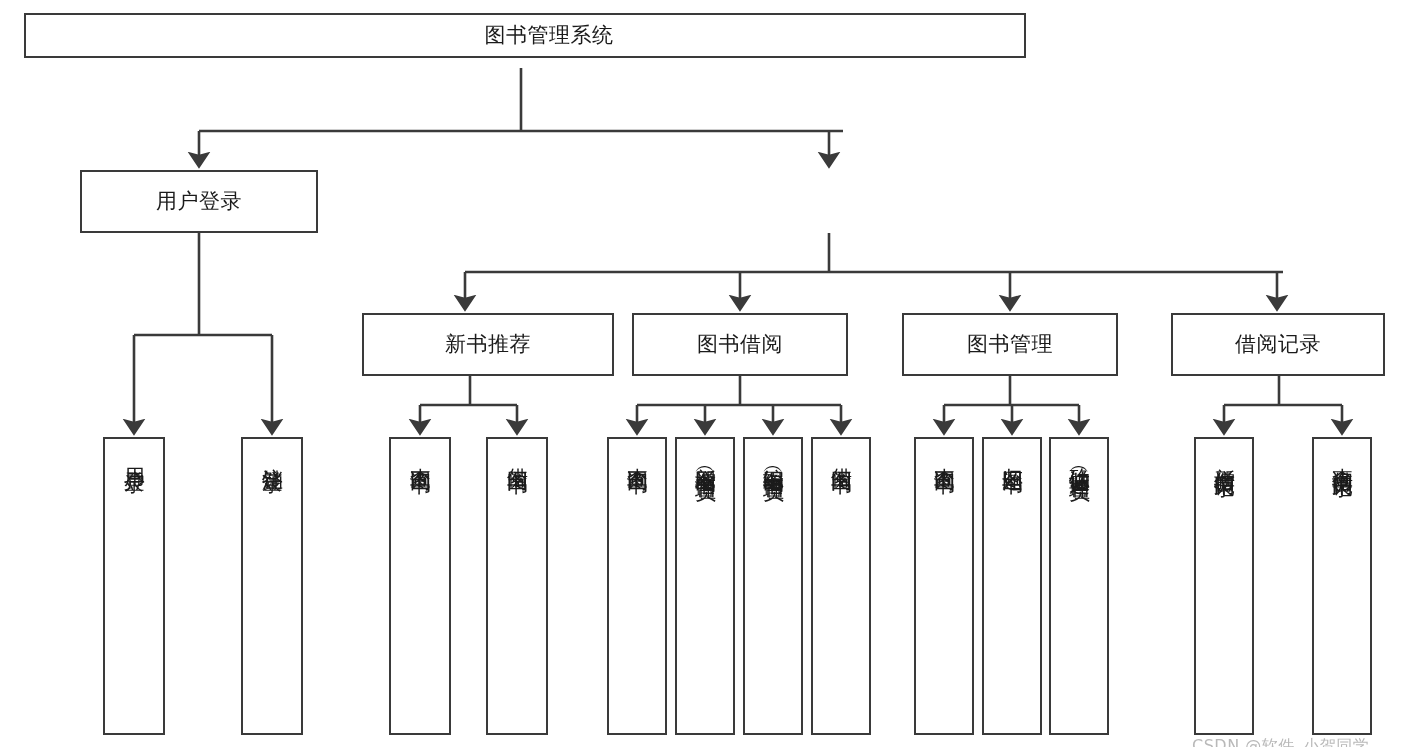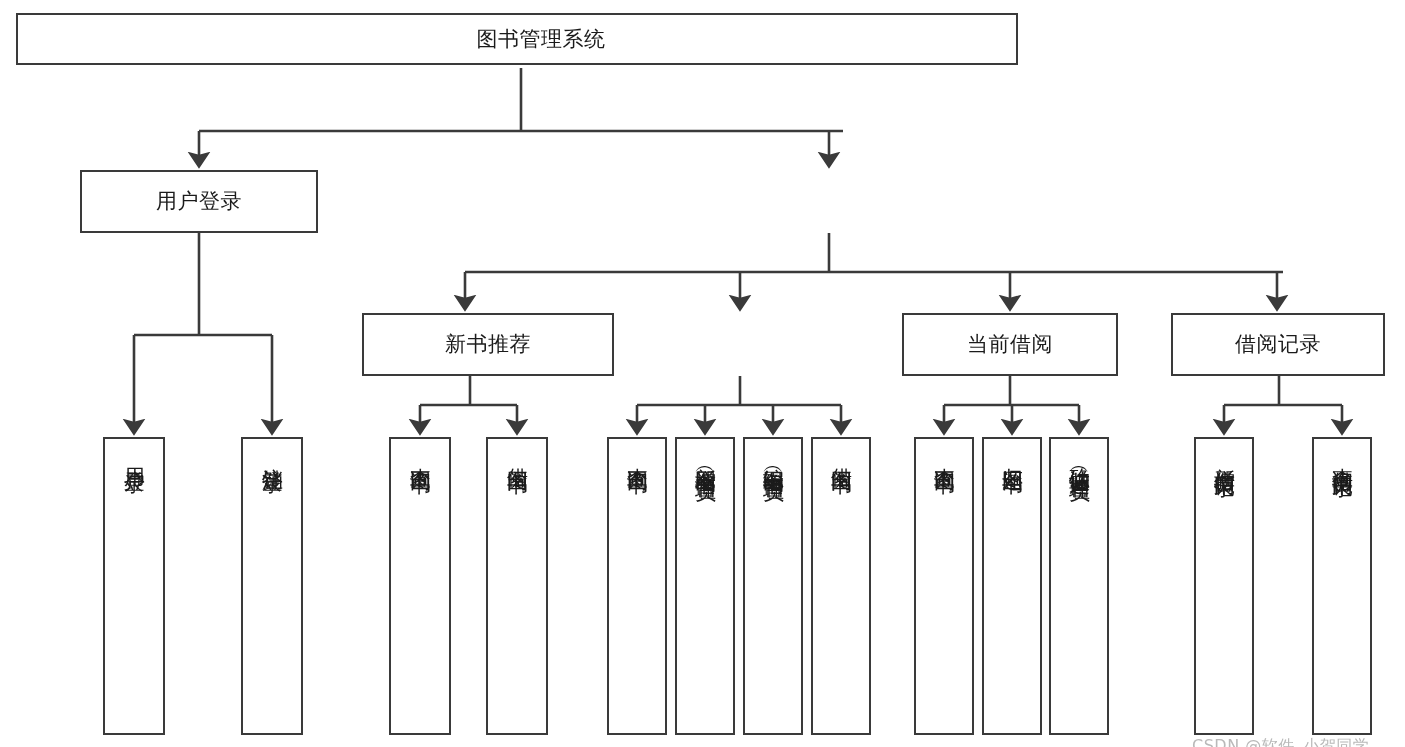--- a/index.html
+++ b/index.html
@@ -132,36 +132,39 @@
     </g>
 
     <g stroke="#3a3a3a" stroke-width="2.6" fill="none">
       <path d="M1279,376 L1279,405"></path>
       <path d="M1224,405 L1342,405"></path>
       <path d="M1224,405 L1224,427" marker-end="url(#arrowhead)"></path>
       <path d="M1342,405 L1342,427" marker-end="url(#arrowhead)"></path>
     </g>
   </svg>
 
-  <div class="node horizontal" style="left:16px; top:13px; width:1002px; height:52px;padding-left:48px;">
+  <div class="node horizontal" style="left:24px; top:13px; width:1002px; height:45px;padding-left:48px;">
     <span class="node-label">图书管理系统</span>
   </div>
 
   <div class="node horizontal" style="left:80px; top:170px; width:238px; height:63px;">
     <span class="node-label">用户登录</span>
   </div>
 
 
   <div class="node horizontal" style="left:362px; top:313px; width:252px; height:63px;">
     <span class="node-label">新书推荐</span>
   </div>
 
+  <div class="node horizontal" style="left:632px; top:313px; width:216px; height:63px;">
+    <span class="node-label">图书借阅</span>
+  </div>
 
   <div class="node horizontal" style="left:902px; top:313px; width:216px; height:63px;">
-    <span class="node-label">当前借阅</span>
+    <span class="node-label">图书管理</span>
   </div>
 
   <div class="node horizontal" style="left:1171px; top:313px; width:214px; height:63px;">
     <span class="node-label">借阅记录</span>
   </div>
 
   <div class="node vertical" style="left:103px; top:437px; width:62px; height:298px;">
     <span class="node-label">用户登录</span>
   </div>
 

